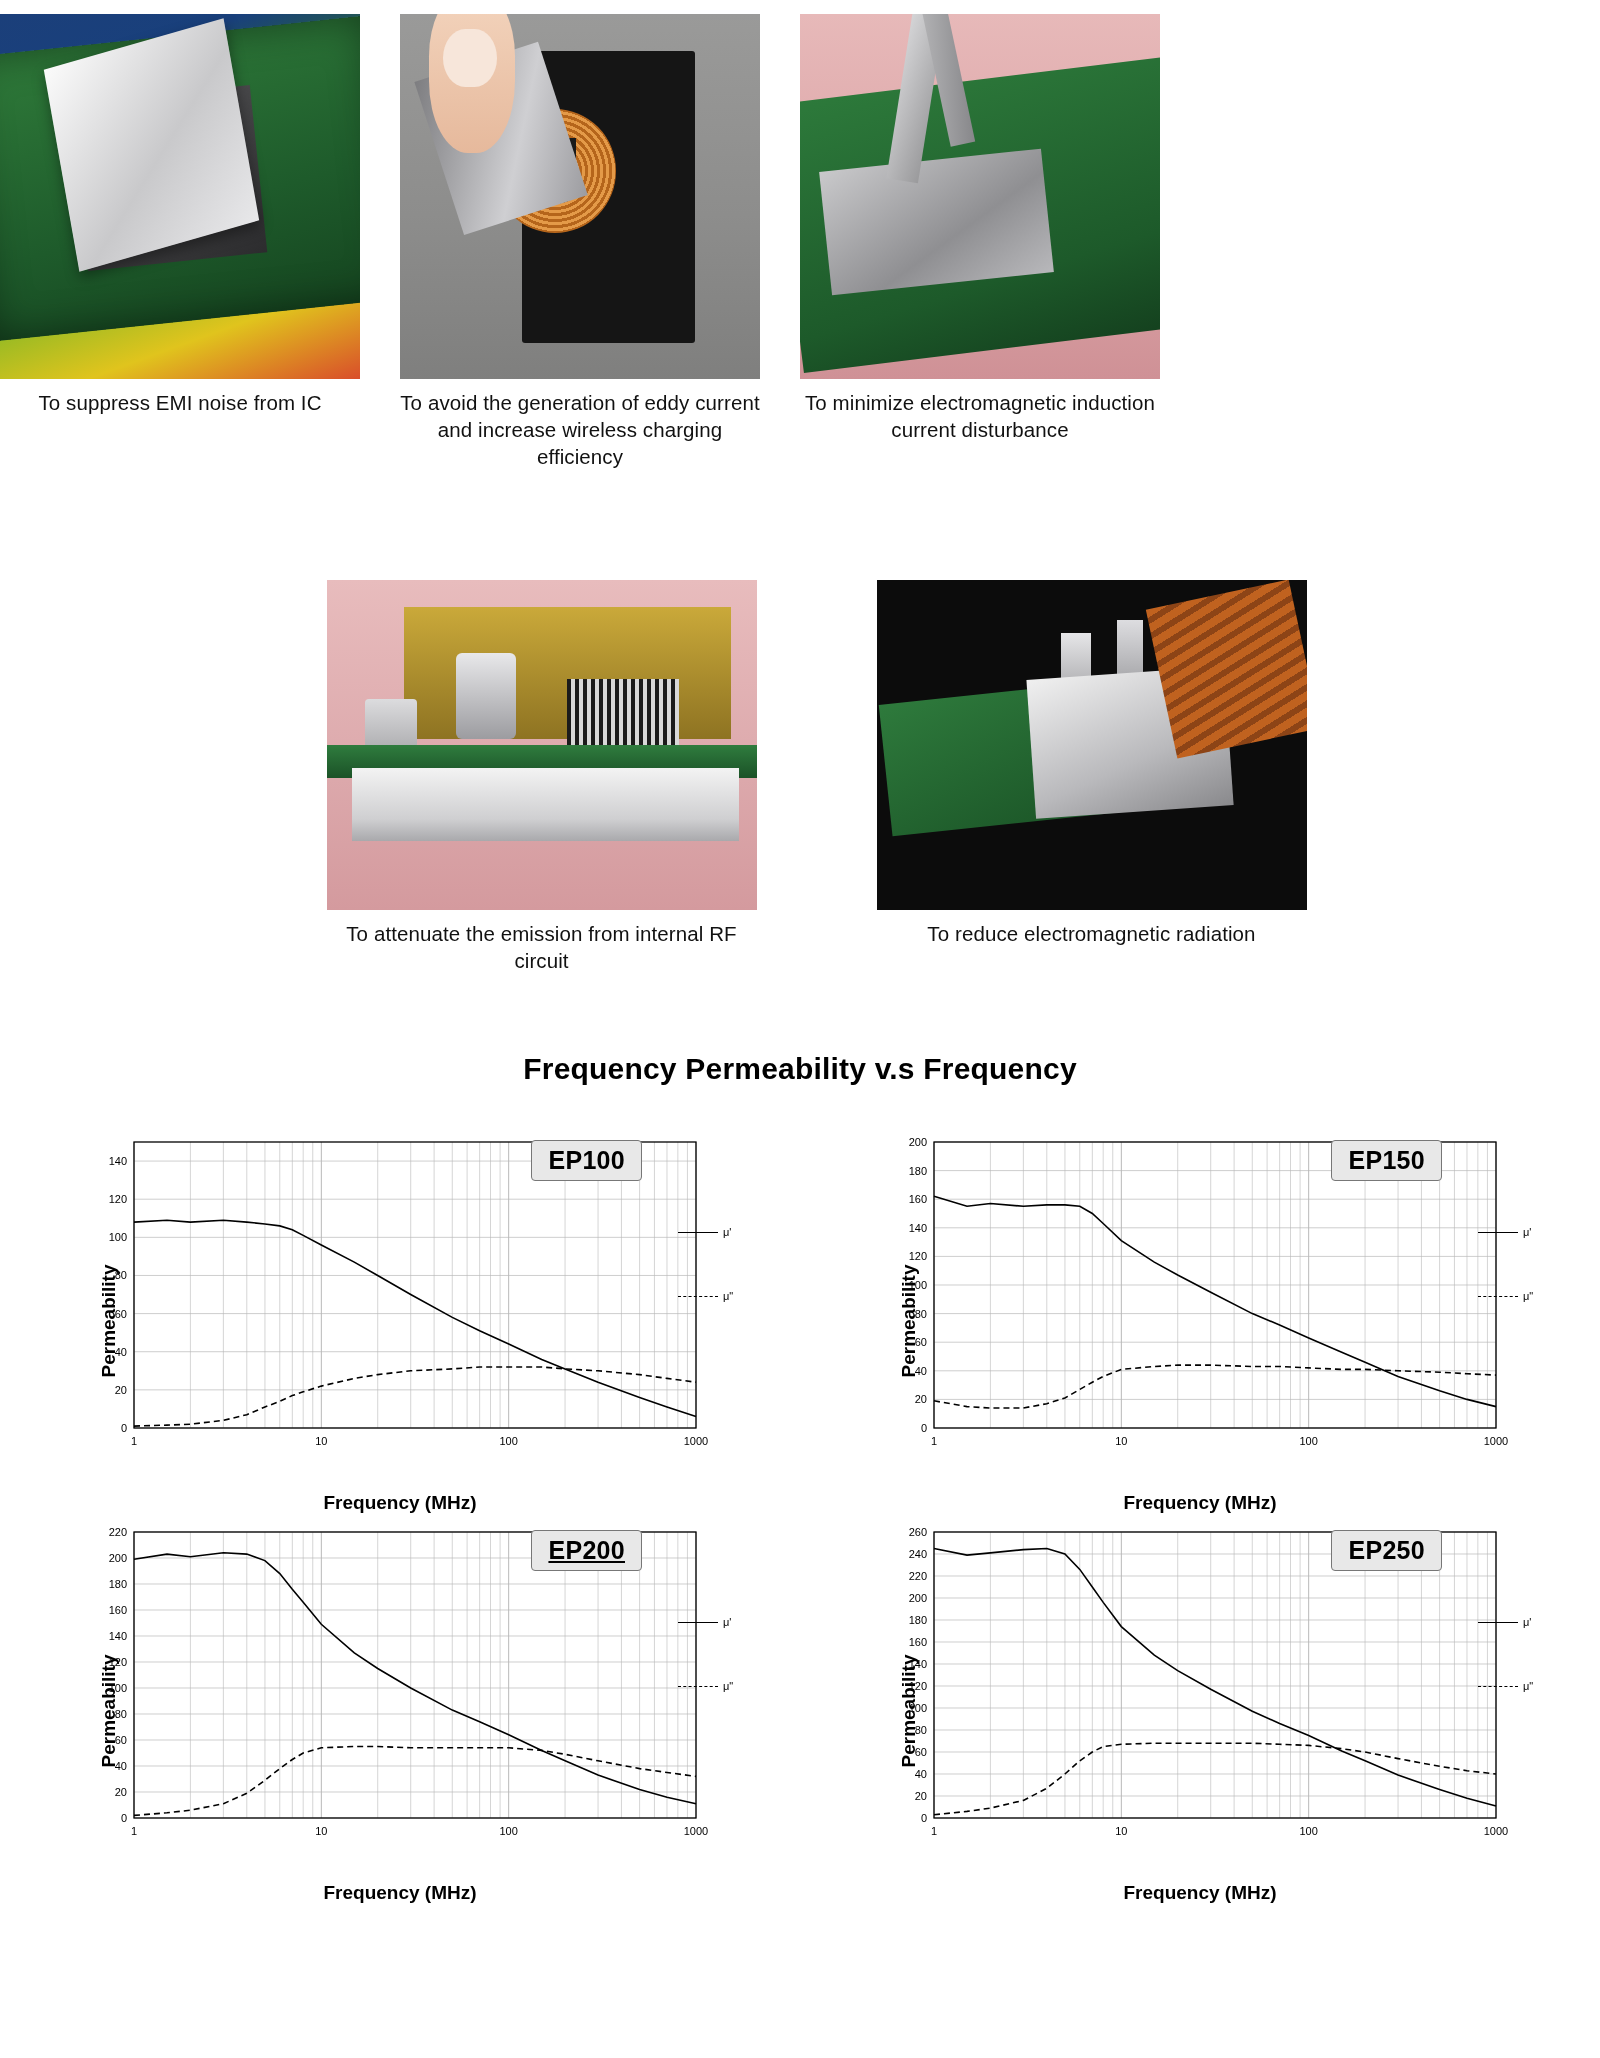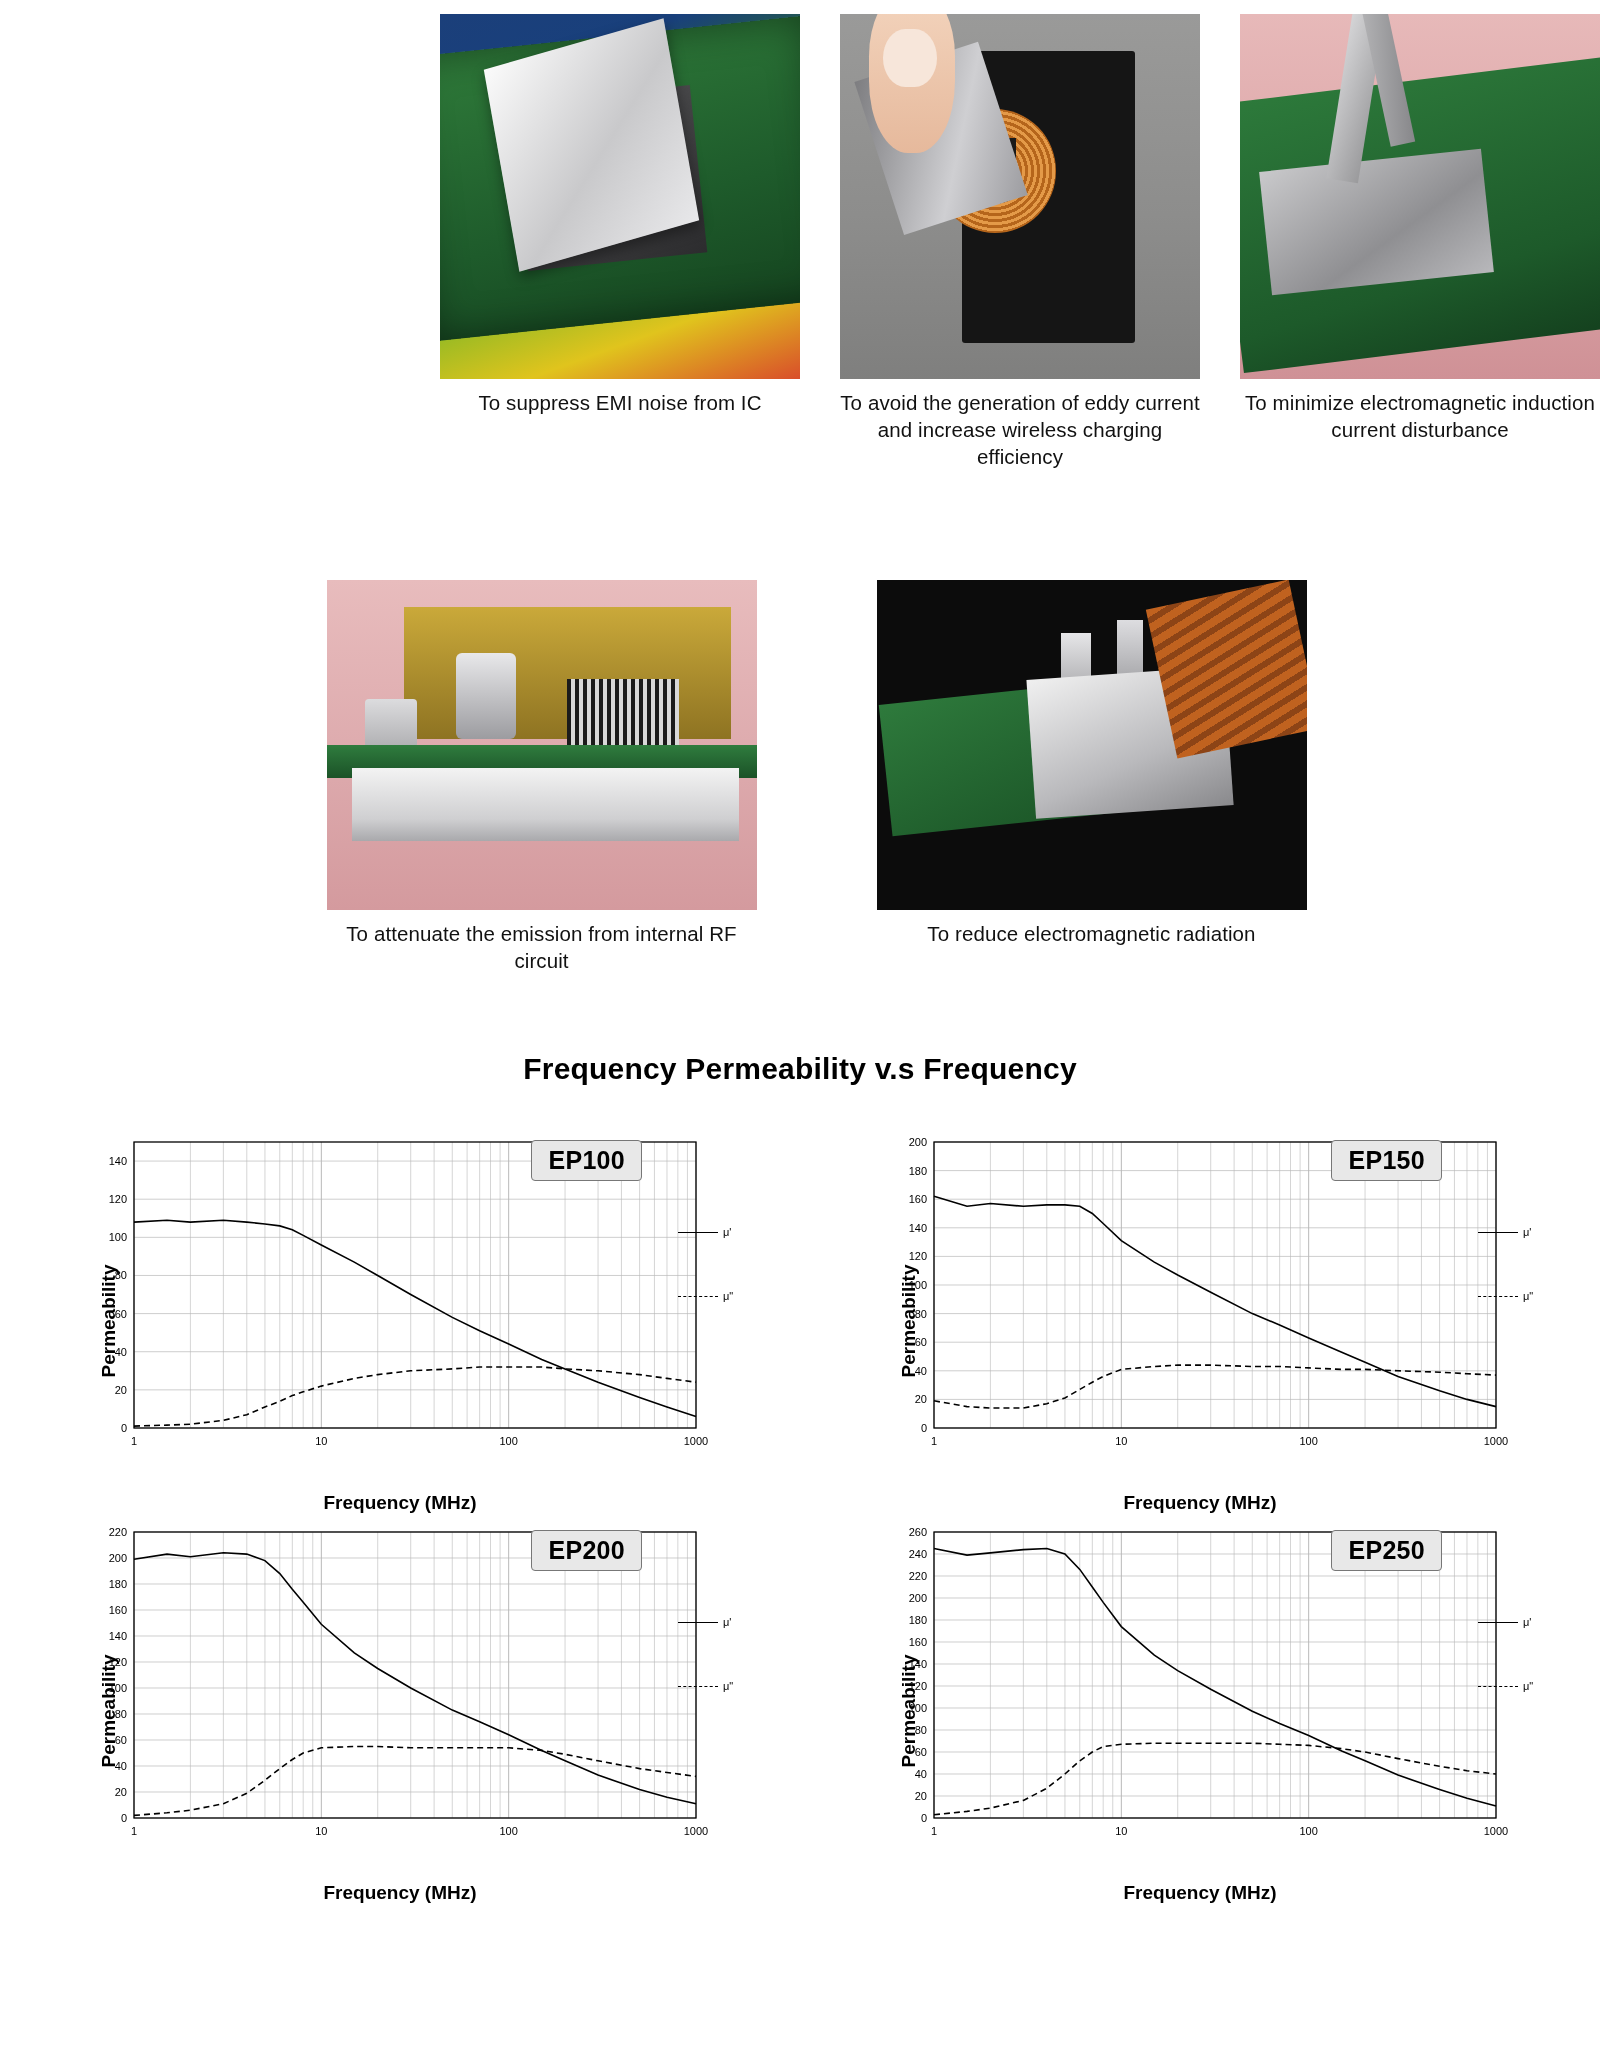--- a/index.html
+++ b/index.html
@@ -15,21 +15,21 @@
     position: relative;
   }
   .page {
     width: 1600px;
     position: relative;
   }
 
   
   .apps-row {
     display: flex;
-    justify-content: flex-end;
+    justify-content: flex-start;
     gap: 40px;
     padding-top: 14px;
   }
   .app-cell {
     width: 360px;
     display: flex;
     flex-direction: column;
     align-items: center;
   }
   .photo {
@@ -650,21 +650,21 @@
             <line x1="44" y1="10" x2="606" y2="10" stroke="#b9b9b9" stroke-width="0.7"></line>
             <text x="37" y="14" text-anchor="end" font-size="11" fill="#000" font-family="&quot;Liberation Sans&quot;, sans-serif">220</text>
             <rect x="44" y="10" width="562" height="286" fill="none" stroke="#000" stroke-width="1.3"></rect>
             <text x="44" y="313" text-anchor="middle" font-size="11" fill="#000" font-family="&quot;Liberation Sans&quot;, sans-serif">1</text>
             <text x="231.33333333333331" y="313" text-anchor="middle" font-size="11" fill="#000" font-family="&quot;Liberation Sans&quot;, sans-serif">10</text>
             <text x="418.66666666666663" y="313" text-anchor="middle" font-size="11" fill="#000" font-family="&quot;Liberation Sans&quot;, sans-serif">100</text>
             <text x="606" y="313" text-anchor="middle" font-size="11" fill="#000" font-family="&quot;Liberation Sans&quot;, sans-serif">1000</text>
             <polyline points="44.0,37.3 77.0,32.1 100.4,34.7 133.4,30.8 156.8,32.1 174.9,38.6 189.8,51.6 202.3,67.2 213.2,80.2 231.3,102.3 264.3,130.9 287.7,146.5 320.7,166.0 362.3,188.1 389.6,199.8 418.7,212.8 451.7,228.4 475.1,238.8 508.0,253.1 549.6,267.4 577.0,275.2 606.0,281.7" fill="none" stroke="#000" stroke-width="1.6"></polyline>
             <polyline points="44.0,293.4 77.0,290.8 100.4,288.2 133.4,281.7 156.8,271.3 174.9,258.3 189.8,246.6 202.3,237.5 213.2,231.0 231.3,225.8 264.3,224.5 287.7,224.5 320.7,225.8 362.3,225.8 389.6,225.8 418.7,225.8 451.7,228.4 475.1,232.3 508.0,238.8 549.6,246.6 577.0,250.5 606.0,254.4" fill="none" stroke="#000" stroke-width="1.6" stroke-dasharray="6,4"></polyline>
           </svg>
-        <div class="series-badge" style="right:108px; top:14px;">EP200</div>
+        <div class="series-badge" style="right:108px; top:14px;text-decoration:underline;">EP200</div>
         <div class="legend-box">
           <div class="legend-row">
             <span class="legend-line"></span>
             <span>μ'</span>
           </div>
           <div class="legend-row" style="margin-top:44px;">
             <span class="legend-line dash"></span>
             <span>μ"</span>
           </div>
         </div>

